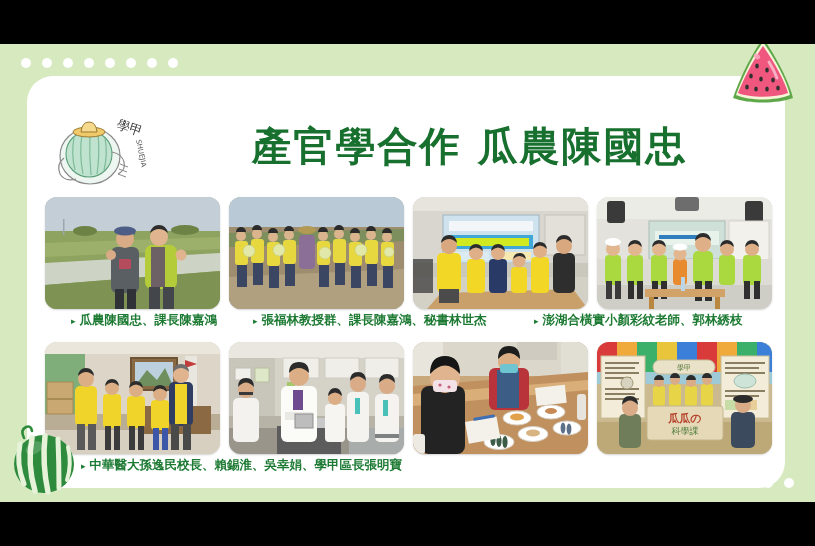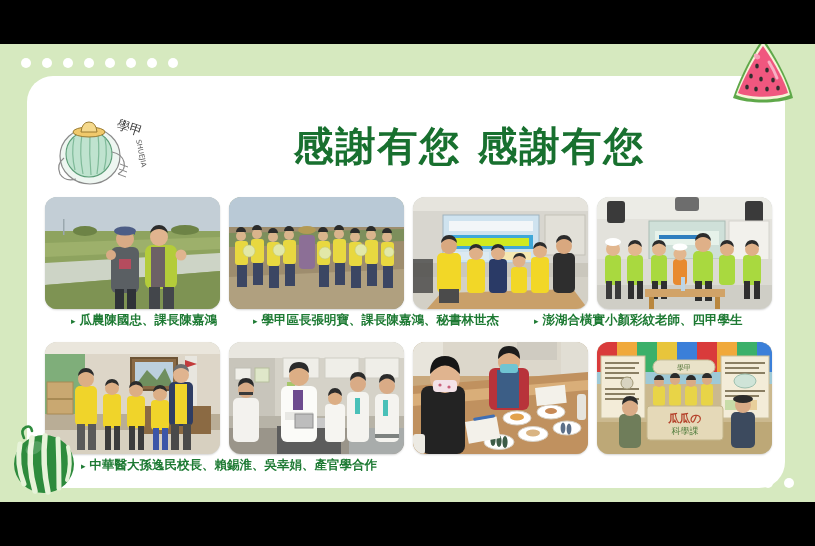--- a/index.html
+++ b/index.html
@@ -222,21 +222,21 @@
           <path d="M64 46 Q74 48 76 56 Q78 64 70 68" fill="none" stroke="#8a8a8a" stroke-width="1.2"></path>
 
           <text x="68" y="22" font-family="'DejaVu Sans',sans-serif" font-size="13" fill="#3a3a3a" transform="rotate(18 68 22)">學甲</text>
 
           <text x="88" y="34" font-family="'DejaVu Sans',sans-serif" font-size="7" fill="#555" transform="rotate(78 88 34)">SHUEJIA</text>
 
           <path d="M72 58 l8 3 M71 63 l8 3 M70 68 l8 3" stroke="#8a8a8a" stroke-width="1" fill="none"></path>
         </svg>
       </div>
 
-      <div id="page-title">感謝有您 感謝有您</div>
+      <div id="page-title">產官學合作 瓜農陳國忠</div>
 
       <div class="photo-row" id="photo-row-1">
 
         <div class="photo-cell">
           <svg viewBox="0 0 175 112" xmlns="http://www.w3.org/2000/svg">
             <rect width="175" height="112" fill="#b9c6cc"></rect>
             <rect width="175" height="34" fill="#c3ced6"></rect>
             <rect y="34" width="175" height="78" fill="#8ea35f"></rect>
             <path d="M0 46 L175 40 L175 52 L0 60 Z" fill="#9db06b"></path>
             <path d="M0 66 L175 56 L175 74 L0 88 Z" fill="#cdd4c6"></path>
@@ -442,25 +442,25 @@
         </div>
       </div>
 
       <div class="caption-row" id="caption-row-1">
         <div class="caption" id="caption-1">
           <span class="marker">▸</span>
           <span>瓜農陳國忠、課長陳嘉鴻</span>
         </div>
         <div class="caption" id="caption-2">
           <span class="marker">▸</span>
-          <span>學甲區長張明寶、課長陳嘉鴻、秘書林世杰</span>
+          <span>張福林教授群、課長陳嘉鴻、秘書林世杰</span>
         </div>
         <div class="caption" id="caption-3">
           <span class="marker">▸</span>
-          <span>澎湖合橫實小顏彩紋老師、四甲學生</span>
+          <span>澎湖合橫實小顏彩紋老師、郭林綉枝</span>
         </div>
       </div>
 
       <div class="photo-row" id="photo-row-2">
 
         <div class="photo-cell">
           <svg viewBox="0 0 175 112" xmlns="http://www.w3.org/2000/svg">
             <rect width="175" height="112" fill="#ddd6c8"></rect>
             <rect width="175" height="12" fill="#eae6dc"></rect>
             <rect x="0" y="12" width="40" height="60" fill="#7fae7a"></rect>
@@ -688,21 +688,21 @@
               <circle cx="146" cy="63" r="8" fill="#d9ab86"></circle>
               <ellipse cx="146" cy="57" rx="10" ry="4" fill="#2b2b2b"></ellipse>
             </g>
           </svg>
         </div>
       </div>
 
       <div class="caption-row" id="caption-row-2">
         <div class="caption" id="caption-4">
           <span class="marker">▸</span>
-          <span>中華醫大孫逸民校長、賴錫淮、吳幸娟、產官學合作</span>
+          <span>中華醫大孫逸民校長、賴錫淮、吳幸娟、學甲區長張明寶</span>
         </div>
       </div>
 
     </div>
 
     <div id="watermelon-slice">
       <svg viewBox="0 0 80 78" xmlns="http://www.w3.org/2000/svg">
         <path d="M40 6 C54 26 66 50 70 66 C54 72 26 72 10 66 C16 48 27 25 40 6 Z" fill="#5fa84a"></path>
         <path d="M40 10 C53 28 64 50 67 63 C52 69 27 69 13 63 C19 47 28 27 40 10 Z" fill="#f7f4d8"></path>
         <path d="M40 14 C52 31 62 50 65 61 C51 66 28 66 15 61 C21 46 29 30 40 14 Z" fill="#f0577f"></path>

